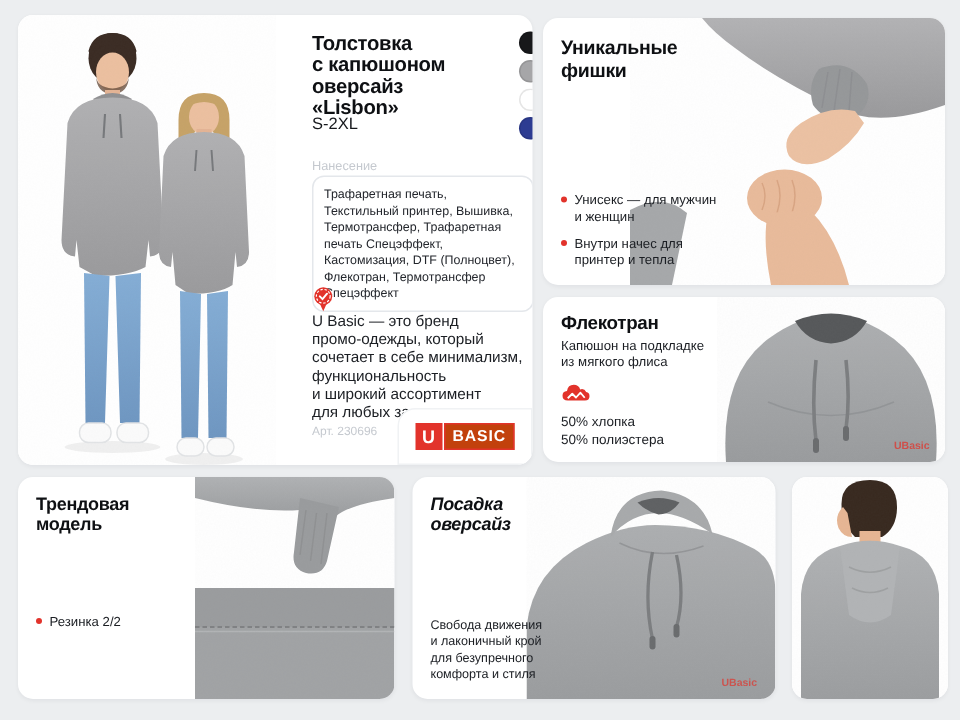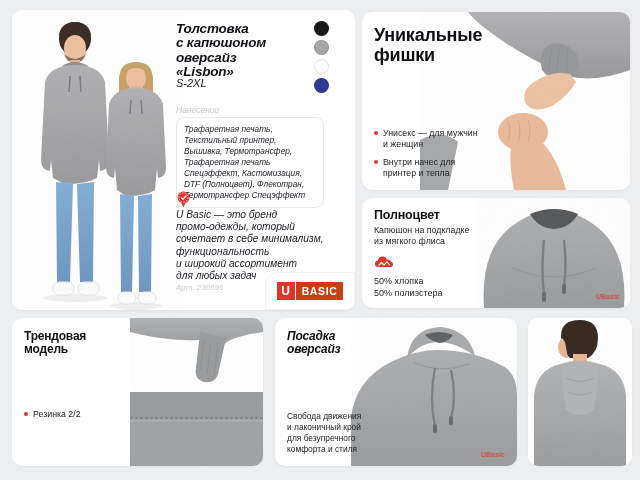--- a/index.html
+++ b/index.html
@@ -8,21 +8,21 @@
     overflow:hidden;font-family:"Liberation Sans",sans-serif;color:#1c1f24;
   }
   .card{position:absolute;background:#fff;border-radius:10px;overflow:hidden;
         box-shadow:0 1px 3px rgba(20,25,40,.05);}
   .pre{white-space:pre-line;}
   h1,h2{margin:0;font-weight:700;letter-spacing:-.2px;color:#0e1013;}
 
   
   #card-main{left:12px;top:10px;width:343px;height:300px;}
   #couple-photo{position:absolute;left:0;top:0;}
-  .m-content{position:absolute;left:164px;top:0;width:163px;height:300px;font-style:italic;}
+  .m-content{position:absolute;left:196px;top:0;width:163px;height:300px;}
   .m-title{position:absolute;left:0;top:12px;font-size:13.5px;line-height:1.07;}
   .swatches{position:absolute;right:10px;top:11px;display:flex;flex-direction:column;gap:4px;}
   .swatch{width:15px;height:15px;border-radius:50%;box-shadow:inset 0 0 0 1px rgba(0,0,0,.10);}
   .m-sizes{position:absolute;left:0;top:67px;font-size:11px;color:#16181c;}
   .m-printlabel{position:absolute;left:0;top:95px;font-size:8.5px;color:#c5c9cf;text-align:center;}
   .m-printbox{position:absolute;left:0;top:107px;width:132px;border:1px solid #e4e7eb;
               border-radius:8px;padding:6px 7px;font-size:8.3px;line-height:1.33;color:#23262c;}
   .m-seal{position:absolute;left:0;top:181px;}
   .m-desc{position:absolute;left:0;top:199px;font-size:10.2px;line-height:1.2;color:#1b1e23;}
   .m-sku{position:absolute;left:0;top:273px;font-size:8px;color:#c5c9cf;}
@@ -31,21 +31,21 @@
             display:flex;align-items:center;justify-content:center;gap:0;}
   .logo-u{width:18px;height:18px;display:flex;align-items:center;justify-content:center;
           color:#fff;font-weight:700;font-size:12px;}
   .logo-basic{height:18px;display:flex;align-items:center;padding:0 5px;margin-left:1px;
               color:#fff;font-weight:700;font-size:10.5px;letter-spacing:.6px;
               border:1px solid #e2332b;box-sizing:border-box;}
 
   
   #card-features{left:362px;top:12px;width:268px;height:178px;}
   #hands-photo{position:absolute;right:0;top:0;}
-  .f-title{position:absolute;left:12px;top:13px;font-size:18px;line-height:1.12;}
+  .f-title{position:absolute;left:12px;top:13px;font-size:13px;line-height:1.12;}
   .f-bullets{position:absolute;left:12px;bottom:11px;}
   .bullet{display:flex;gap:5px;margin-top:7px;font-size:8.8px;line-height:1.25;color:#1b1e23;}
   .dot{width:4px;height:4px;border-radius:50%;margin-top:3px;flex:0 0 auto;}
 
   
   #card-material{left:362px;top:198px;width:268px;height:110px;}
   #hood-photo{position:absolute;right:0;top:0;}
   .mat-title{position:absolute;left:12px;top:10px;font-size:12.5px;}
   .mat-sub{position:absolute;left:12px;top:27px;font-size:8.8px;line-height:1.3;color:#1b1e23;}
   .mat-icon{position:absolute;left:12px;top:56px;}
@@ -215,21 +215,21 @@
       <path d="M52,16 Q76,6 100,16 Q92,30 76,31 Q60,30 52,16 Z" fill="#56585a"></path>
       <path d="M34,70 Q76,88 118,70" stroke="#8f9193" stroke-width="1" fill="none" opacity=".8"></path>
       <path d="M66,42 C64,62 64,80 66,96" stroke="#7c7e80" stroke-width="2.4" fill="none"></path>
       <rect x="64" y="94" width="4" height="10" rx="2" fill="#6a6c6e"></rect>
       <path d="M86,42 C88,60 88,74 86,88" stroke="#7c7e80" stroke-width="2.4" fill="none"></path>
       <rect x="84" y="86" width="4" height="10" rx="2" fill="#6a6c6e"></rect>
       <text x="118" y="101" font-size="7" font-weight="bold" opacity=".75" fill="#e2332b">UBasic</text>
       <rect width="152" height="110" filter="url(#gr3)" opacity=".10"></rect>
     </svg>
 
-    <h2 class="mat-title">Полноцвет</h2>
+    <h2 class="mat-title">Флекотран</h2>
     <div class="mat-sub pre">Капюшон на подкладке
 из мягкого флиса</div>
     <svg class="mat-icon" width="20" height="15" viewBox="0 0 20 15">
       <path d="M4.5,13 Q1,13 1,9.8 Q1,6.8 4,6.6 Q4.6,2.5 8.5,2.5 Q11.8,2.5 12.8,5.6 Q15.6,4.8 16.8,7.4 Q19,7.6 19,10.2 Q19,13 16,13 Z" fill="#e2332b"></path>
       <path d="M4.5,11.5 L7.5,8.5 L10,11 L13,7.8 L15.8,11.2" stroke="#fff" stroke-width="1.2" fill="none" stroke-linejoin="round"></path>
     </svg>
     <div class="mat-comp pre">50% хлопка
 50% полиэстера</div>
   </div>
 

